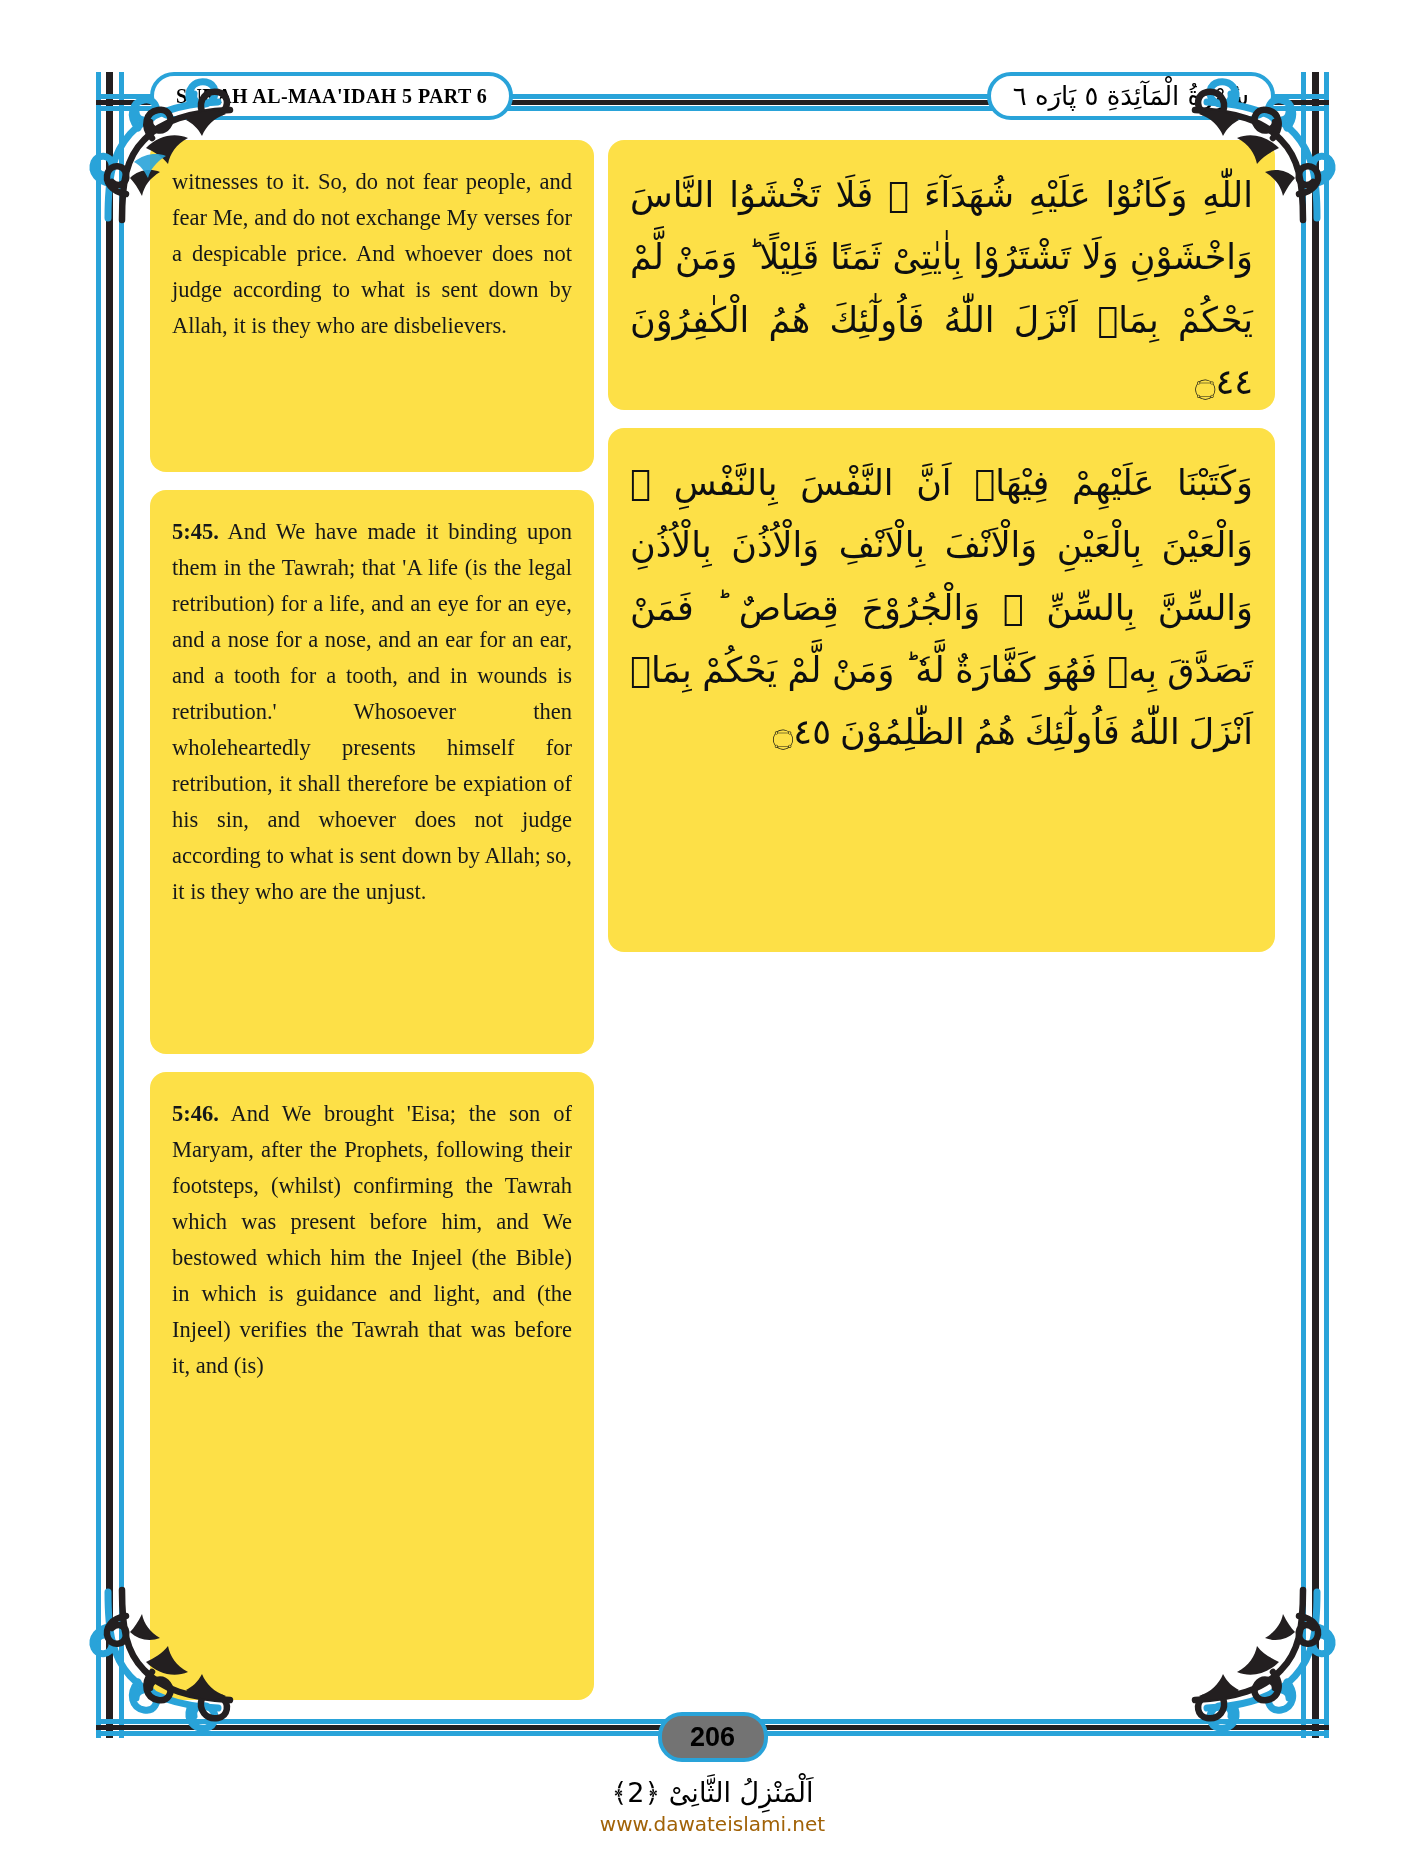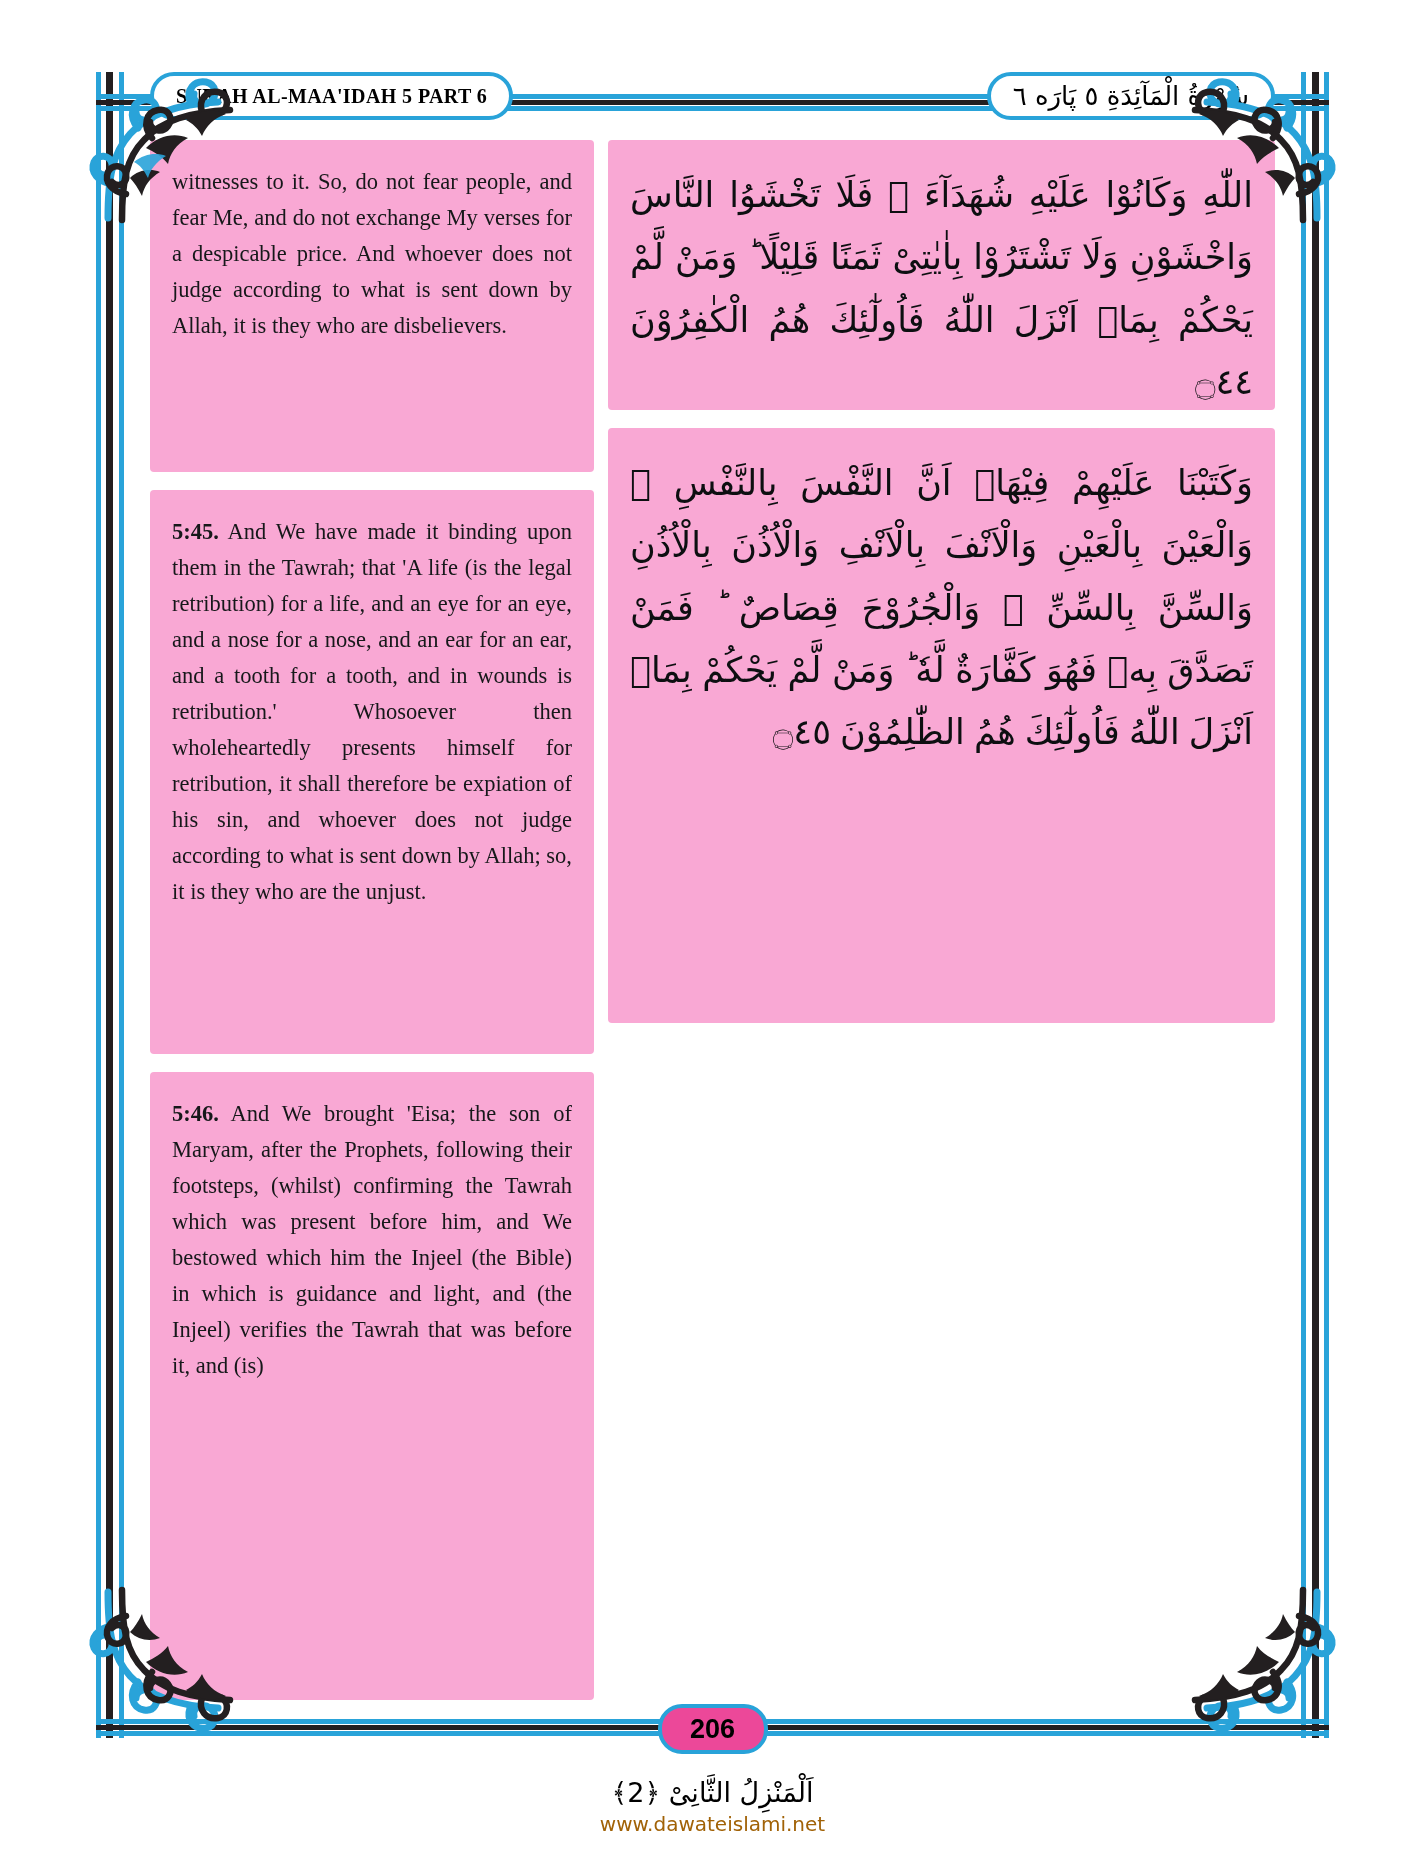--- a/index.html
+++ b/index.html
@@ -118,22 +118,22 @@
     bottom:150px;
     display:flex;
     gap:14px;
     z-index:3;
   }
   .col { display:flex; flex-direction:column; gap:18px; }
   #col-en { width:444px; }
   #col-ar { flex:1; }
 
   .vbox {
-    background:#f9a8d4;
-    border-radius:4px;
+    background:#fde047;
+    border-radius:16px;
     padding:24px 22px 8px 22px;
   }
 
   .en-text {
     font-family:"Liberation Serif", "DejaVu Serif", serif;
     font-size:22.5px;
     line-height:1.60;
     color:#16181a;
     text-align:justify;
     text-justify:inter-word;
@@ -149,30 +149,30 @@
     line-height:1.78;
     color:#0d0f11;
     word-spacing:-2px;
   }
 
   
   #en-block-1 { height:332px; }
   #en-block-2 { height:564px; }
   #en-block-3 { flex:1; }
   #ar-block-1 { height:270px; }
-  #ar-block-2 { height:595px; }
+  #ar-block-2 { height:524px; }
   #ar-block-3 { flex:1; }
 
   
   #page-num-cap {
     position:absolute;
     left:50%;
     transform:translateX(-50%);
-    bottom:96px;
-    background:#ec4899;
+    bottom:88px;
+    background:#737373;
     border:4px solid #29a3d9;
     border-radius:24px;
     height:50px;
     min-width:110px;
     display:flex;
     align-items:center;
     justify-content:center;
     z-index:8;
   }
   #page-num {

